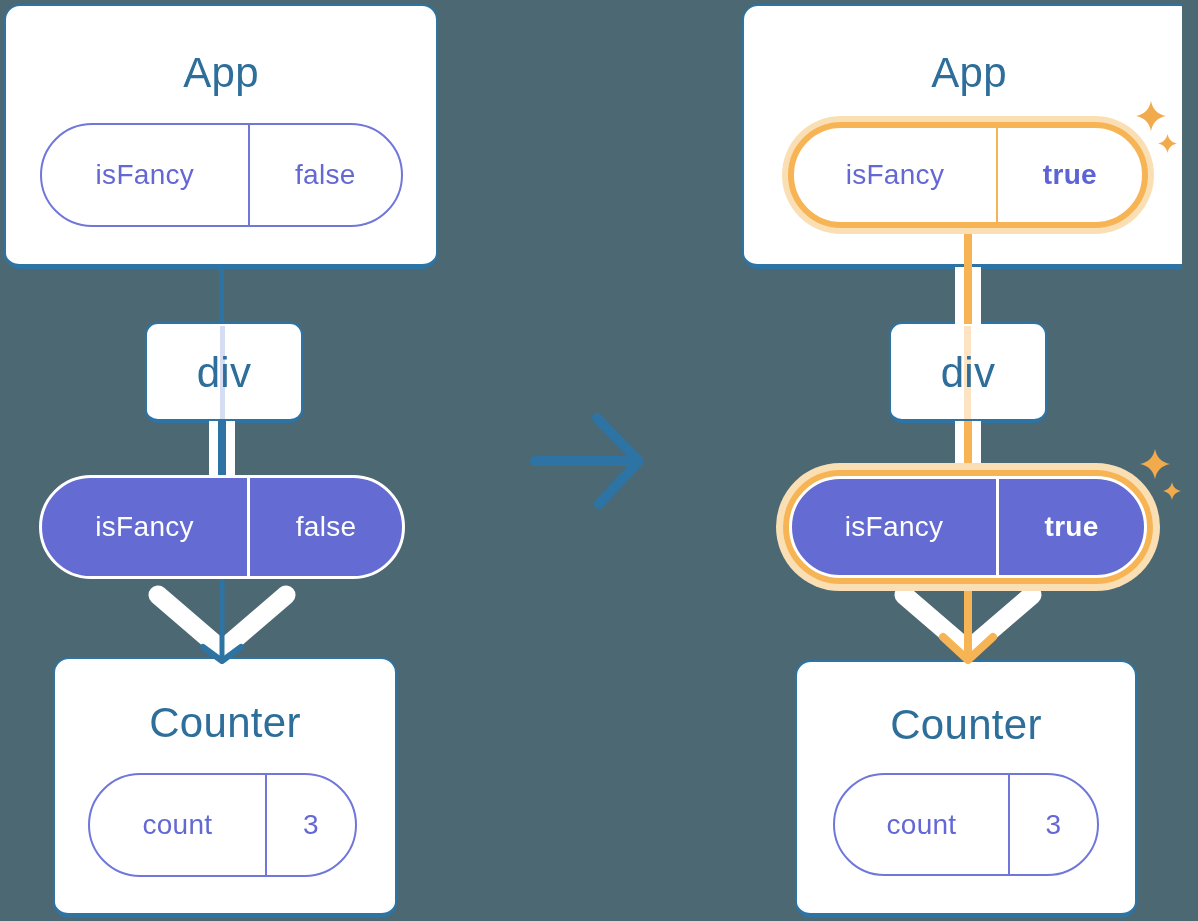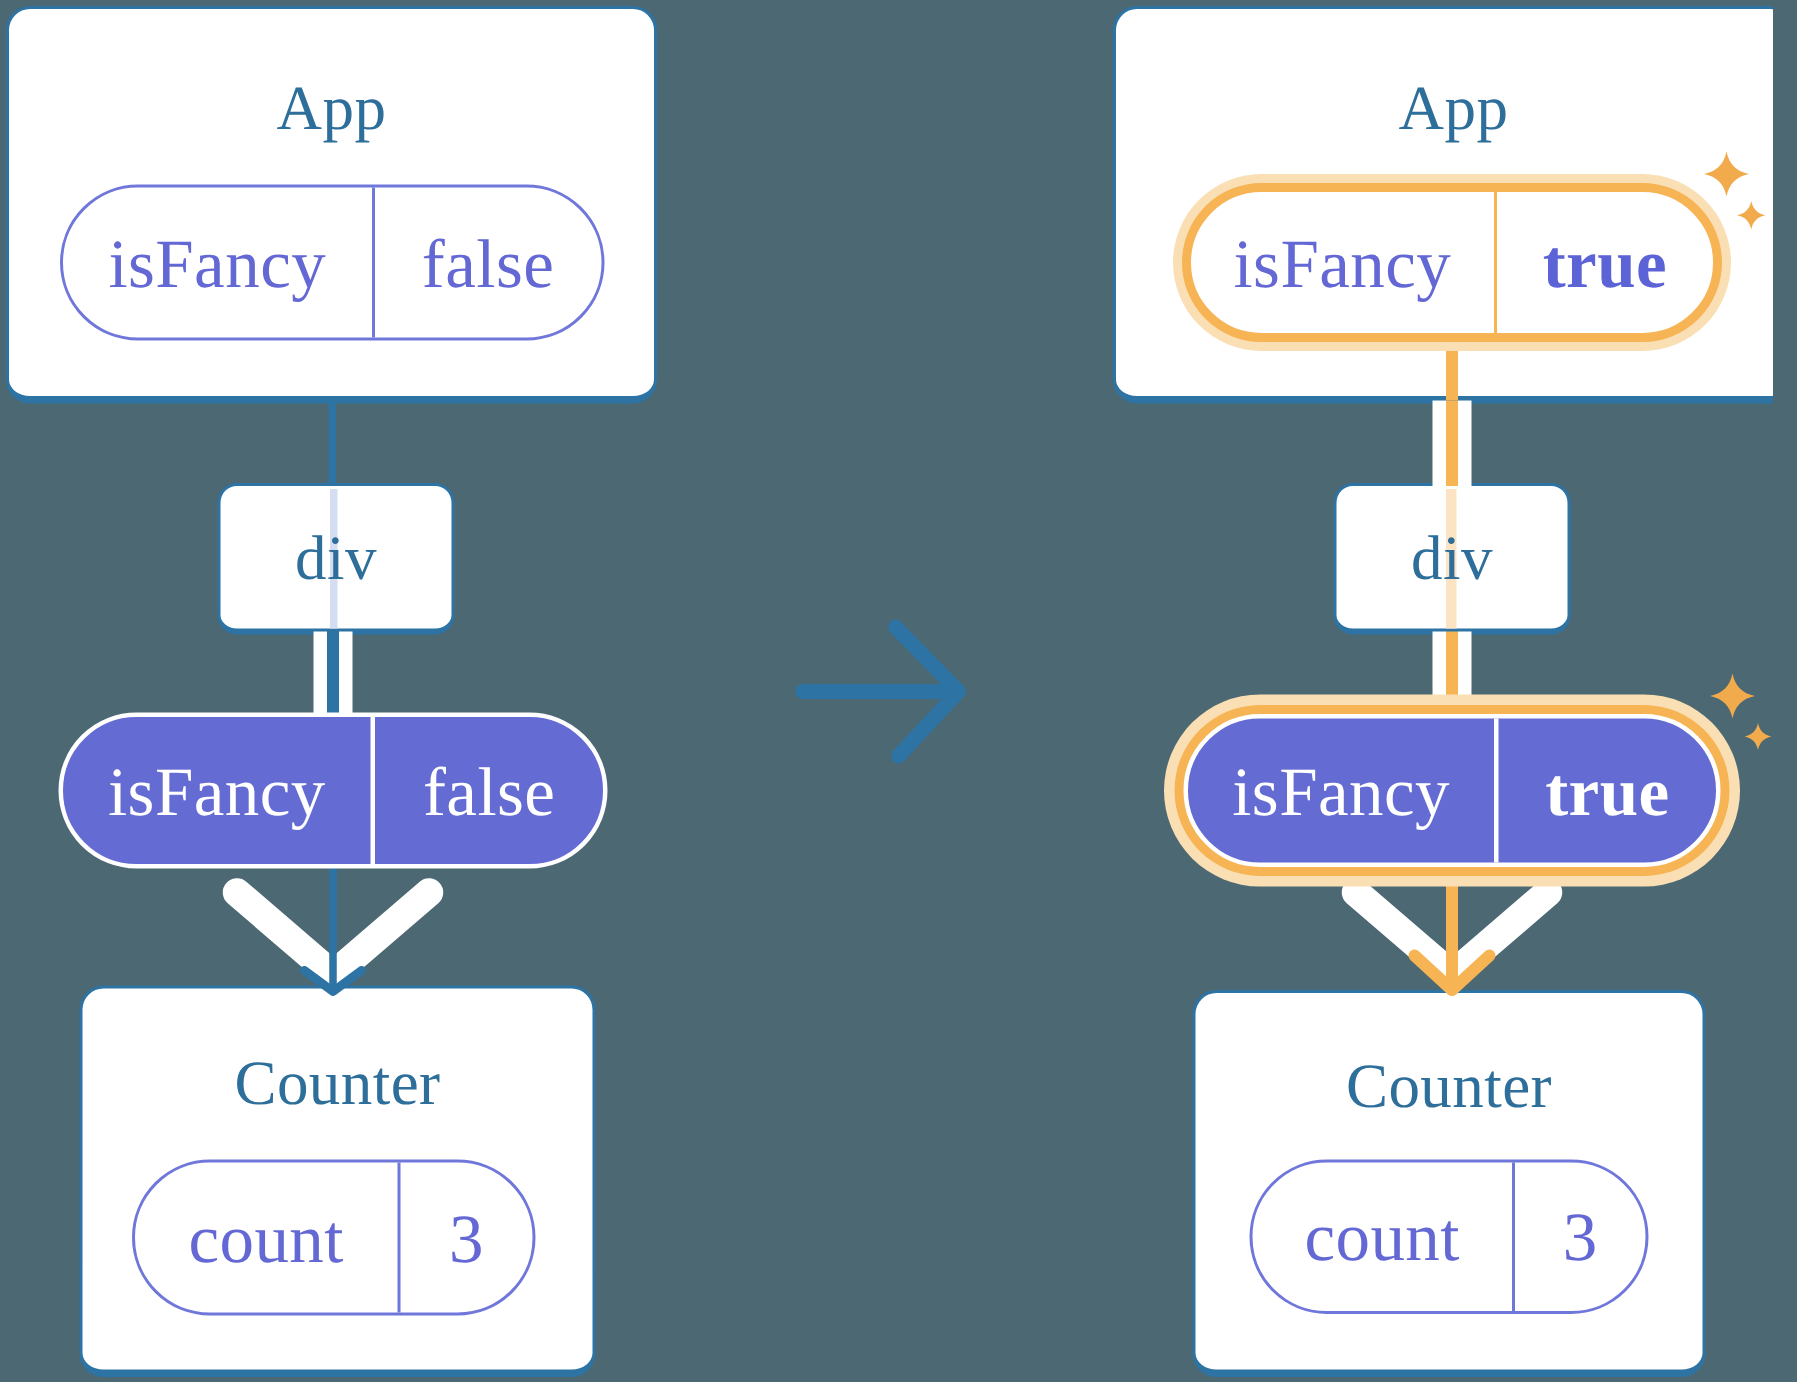--- a/index.html
+++ b/index.html
@@ -1,34 +1,34 @@
 <!DOCTYPE html>
 <html><head>
 <meta charset="utf-8">
 <style>
   html,body{margin:0;padding:0;background:#4C6873;}
   #canvas{
     position:relative;width:1182px;height:921px;overflow:hidden;
     background:#4C6873;
-    font-family:Liberation Serif, serif;
+    font-family:Liberation Sans, sans-serif;
   }
   .card{
     position:absolute;background:#fff;box-sizing:border-box;
     border:2px solid #2D73A4;border-bottom-width:5px;border-radius:16px;
     z-index:1;
   }
   .card.small{border-bottom-width:4px;border-radius:13px;}
   .title{
     position:absolute;text-align:center;color:#2D6E9A;
     font-size:42px;line-height:46px;font-weight:500;letter-spacing:.3px;
     z-index:3;
   }
   .pill{
     position:absolute;display:flex;box-sizing:border-box;z-index:4;
-    align-items:stretch;font-size:46px;letter-spacing:.3px;
+    align-items:stretch;font-size:28px;letter-spacing:.3px;
   }
   .pill .seg{display:flex;align-items:center;justify-content:center;}
   .pill-outline{
     background:#fff;border:2px solid #7077DB;border-radius:60px;color:#6468D4;
   }
   .pill-outline .seg:first-child{border-right:2px solid #7077DB;}
   .pill-solid{
     background:#646BD3;border:3px solid #fff;border-radius:60px;color:#fff;
   }
   .pill-solid .seg:first-child{border-right:3px solid #fff;}

